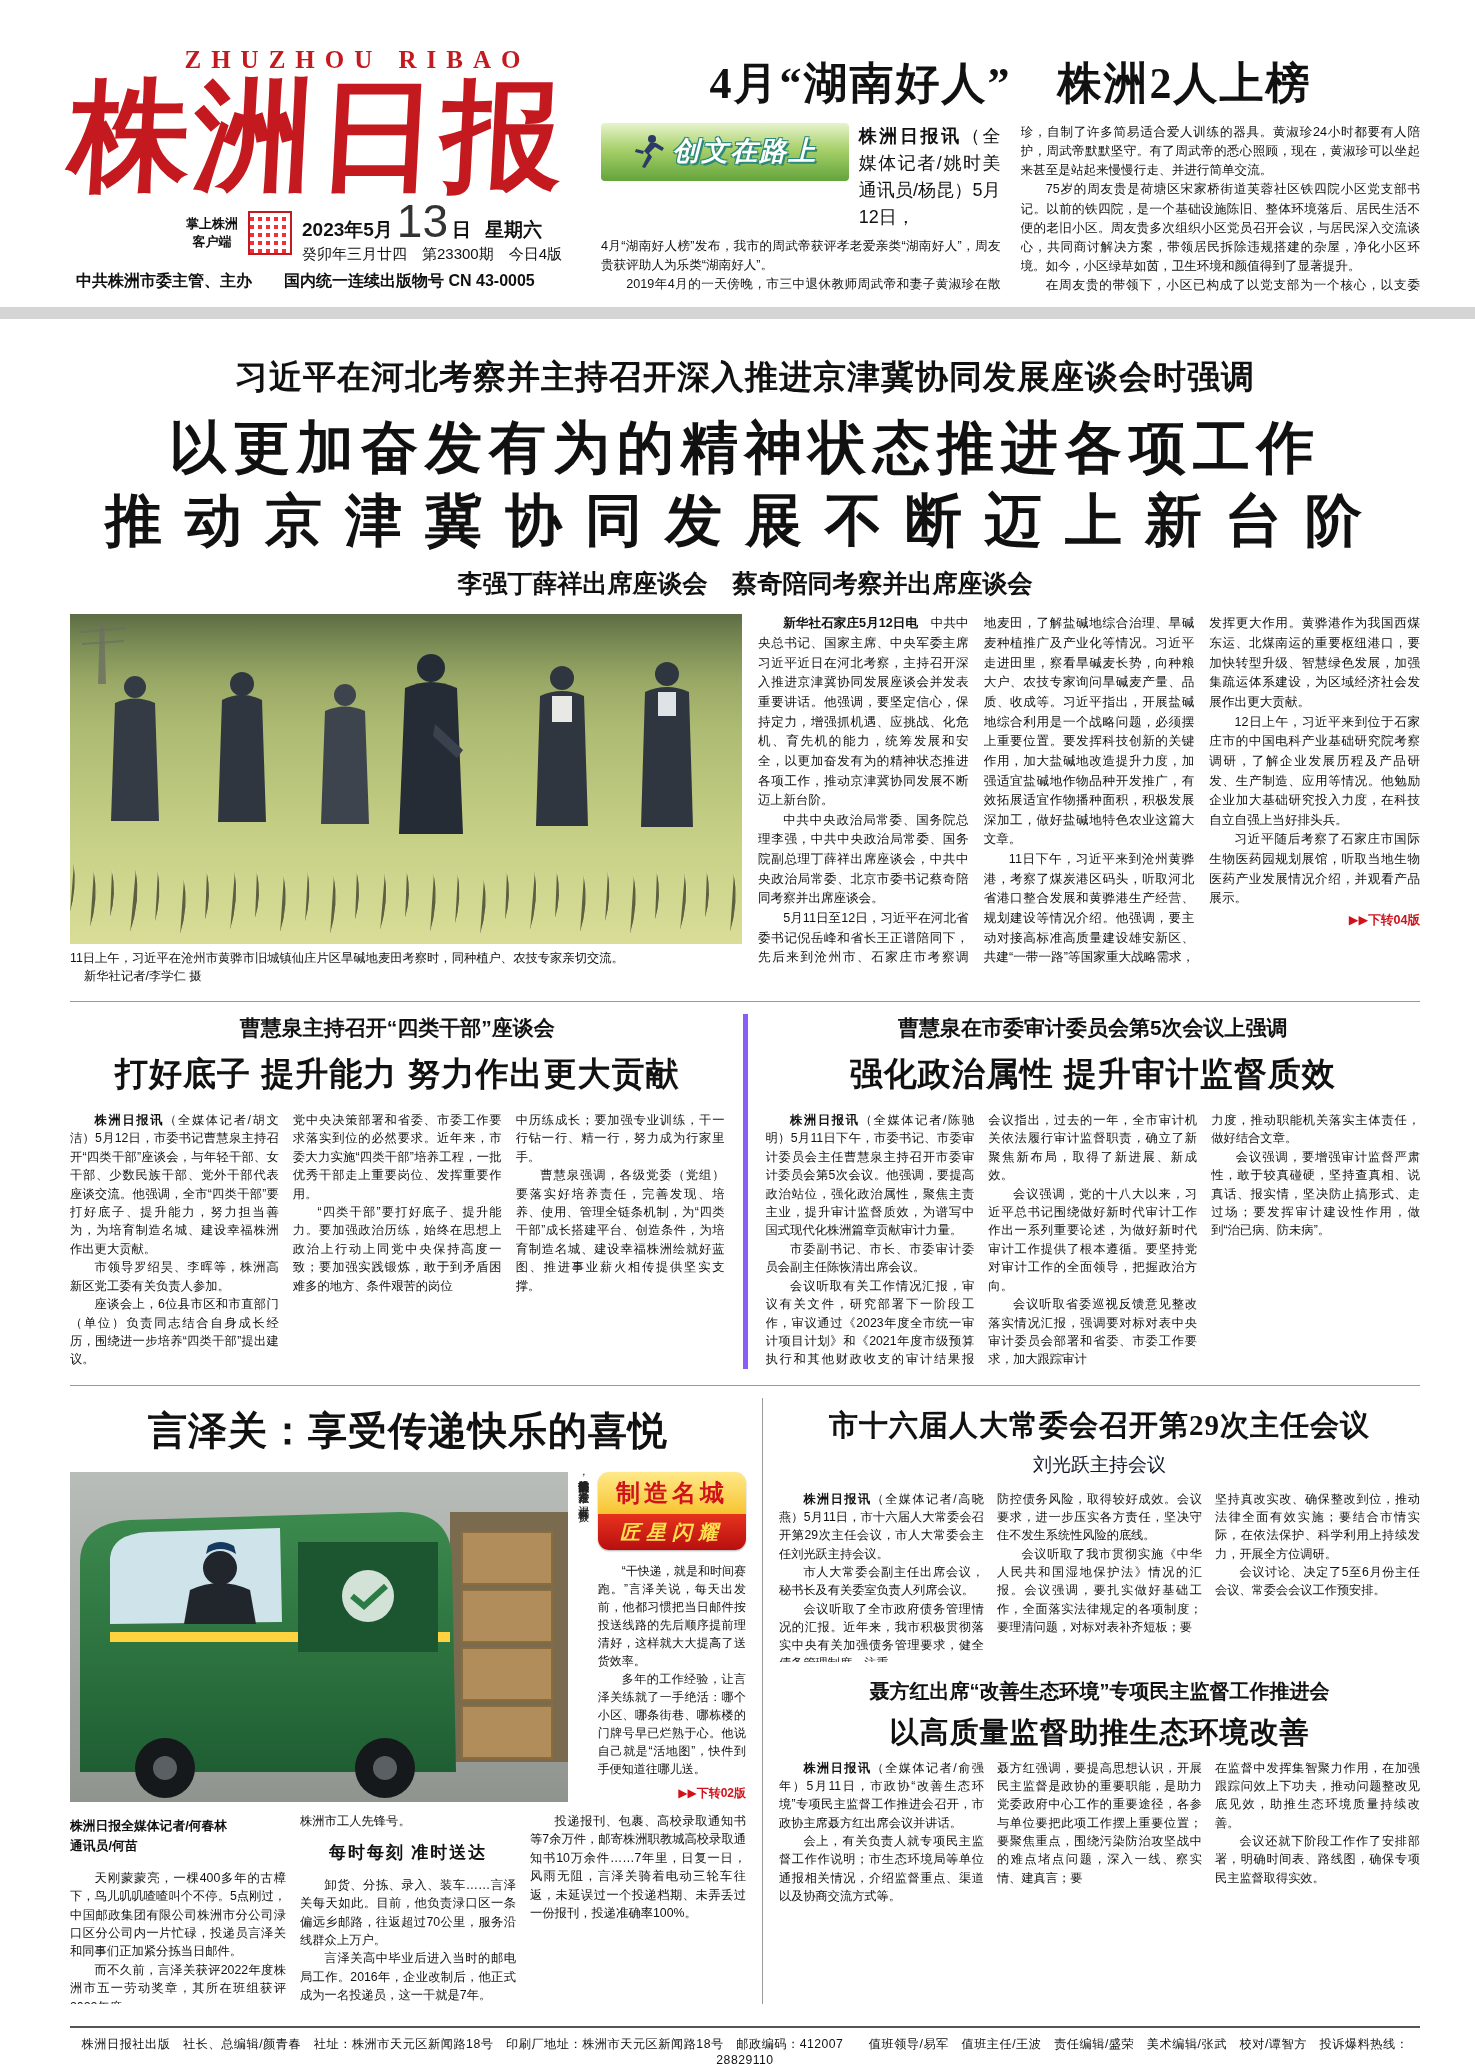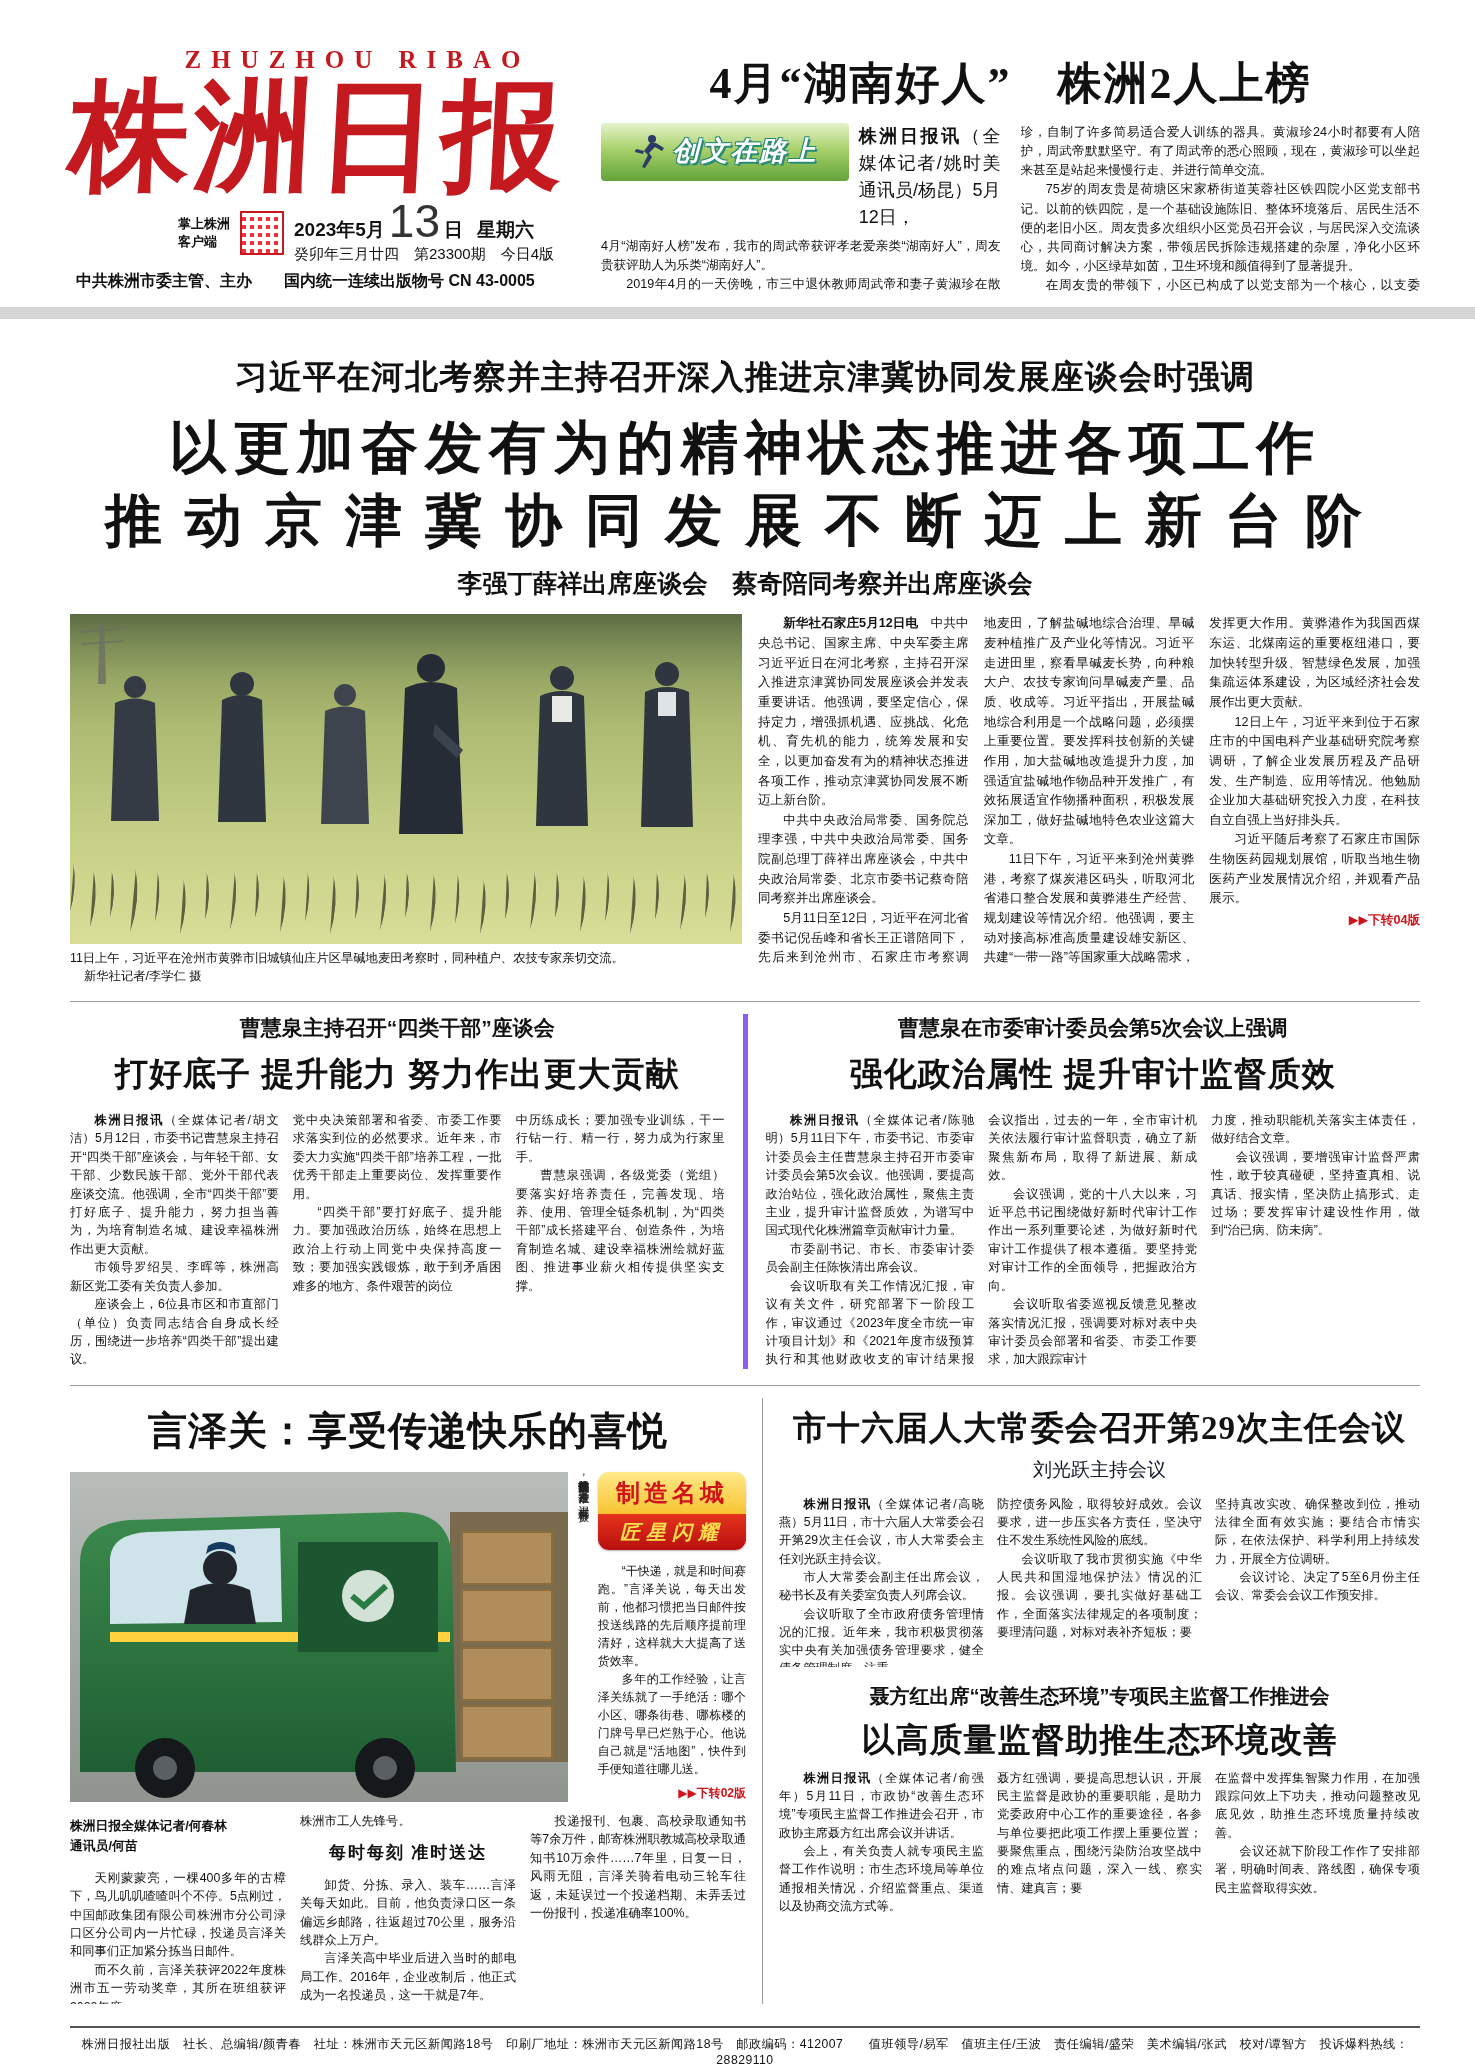--- a/index.html
+++ b/index.html
@@ -10,21 +10,21 @@
   }
   
   .header-row{display:flex;gap:26px;}
   .masthead{width:505px;flex:none;position:relative;}
   .m-eng{color:#c3191f;font-family:"Liberation Serif","DejaVu Serif",serif;
     font-size:25px;letter-spacing:10px;text-align:center;padding-left:70px;font-weight:600;}
   .m-cn{color:#c3191f;font-size:120px;line-height:1.02;font-weight:900;
     font-family:"DejaVu Serif","Liberation Serif",serif;letter-spacing:4px;
     transform:skewX(-3deg);white-space:nowrap;}
   .pub-row{display:flex;align-items:center;gap:10px;margin:6px 0 2px 108px;}
-  .app-label{font-size:13px;font-weight:700;line-height:1.35;text-align:left;}
+  .app-label{font-size:13px;font-weight:700;line-height:1.35;text-align:center;margin-left:8px;}
   .qr{width:44px;height:44px;flex:none;
     background:
       repeating-linear-gradient(0deg,#c3191f 0 4px,#fff 4px 8px),
       repeating-linear-gradient(90deg,#c3191f 0 4px,#fff 4px 8px);
     background-blend-mode:screen;border:2px solid #c3191f;box-sizing:border-box;}
   .date-block{line-height:1.2;}
   .date-main{font-size:19px;font-weight:700;display:flex;align-items:flex-end;gap:4px;}
   .date-day{font-size:46px;line-height:.85;font-weight:400;color:#333;}
   .date-sub{font-size:15px;margin-top:4px;}
   .pub-line{font-size:16px;font-weight:700;margin:8px 0 0 6px;}
@@ -90,21 +90,21 @@
     font-size:24px;font-weight:900;text-align:center;padding:3px 0;letter-spacing:4px;}
   .badge-l2{background:linear-gradient(180deg,#e6331d,#b80f0f);color:#ffe14d;
     font-size:20px;font-weight:900;font-style:italic;text-align:center;padding:3px 0;letter-spacing:6px;}
   .bl-strip{display:flex;gap:14px;margin-top:10px;}
   .bl-scol{flex:1;min-width:0;font-size:12.3px;line-height:1.5;text-align:justify;
     height:192px;overflow:hidden;}
   .byline-block{font-weight:700;font-size:12.8px;line-height:1.6;margin:4px 0 12px;}
   .sub-head{font-family:"Liberation Serif","DejaVu Serif",serif;font-weight:900;
     font-size:17px;text-align:center;margin:10px 0;letter-spacing:2px;}
   
-  .br h4{font-family:"Liberation Serif","DejaVu Serif",serif;font-size:33px;font-weight:900;
+  .br h4{font-family:"Liberation Serif","DejaVu Serif",serif;font-size:29px;font-weight:900;
     text-align:center;margin:8px 0 6px;letter-spacing:1px;white-space:nowrap;}
   .br .subline{text-align:center;font-size:19px;margin:0 0 12px;color:#0f172a;}
   .kicker3{text-align:center;font-size:20px;font-weight:700;margin:16px 0 6px;}
   .colsA{display:flex;gap:13px;}
   .colA{flex:1;min-width:0;font-size:12.2px;line-height:1.5;text-align:justify;
     height:172px;overflow:hidden;}
   .colsB .colA{height:232px;}
   .colsB{display:flex;gap:13px;}
   
   .footer{margin-top:22px;border-top:2px solid #555;border-bottom:2px solid #555;

